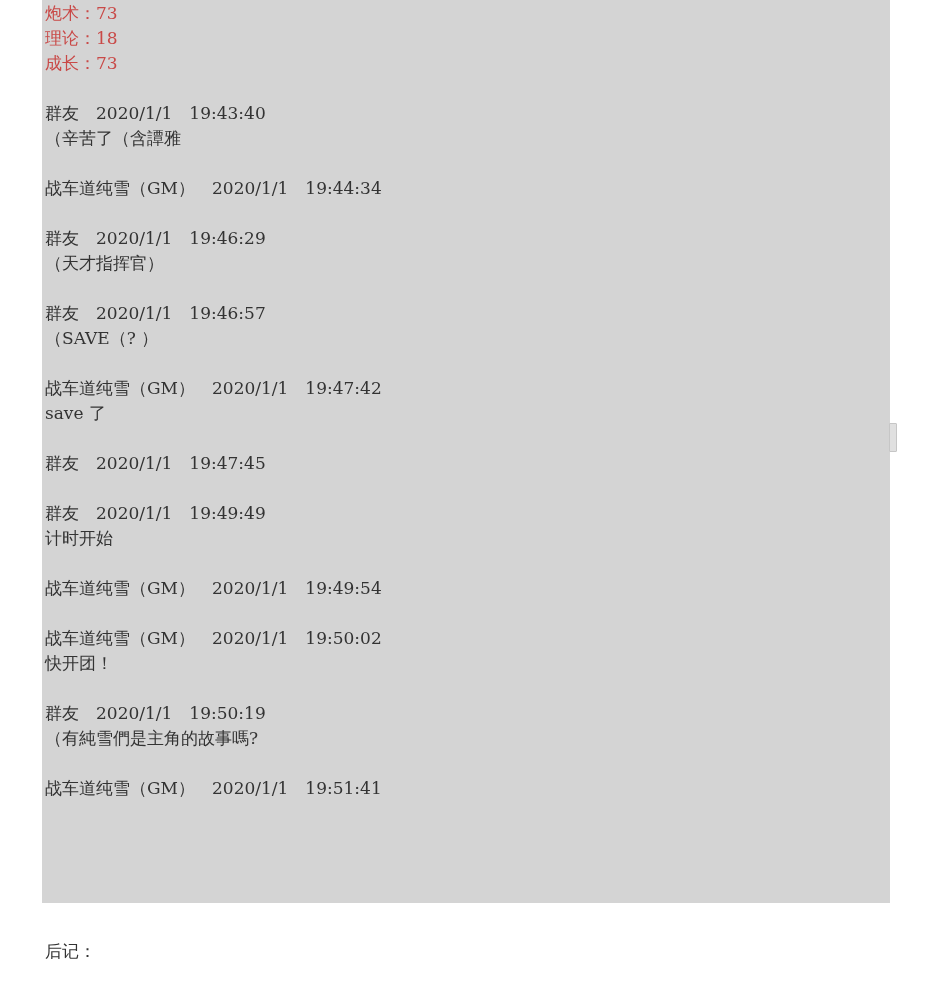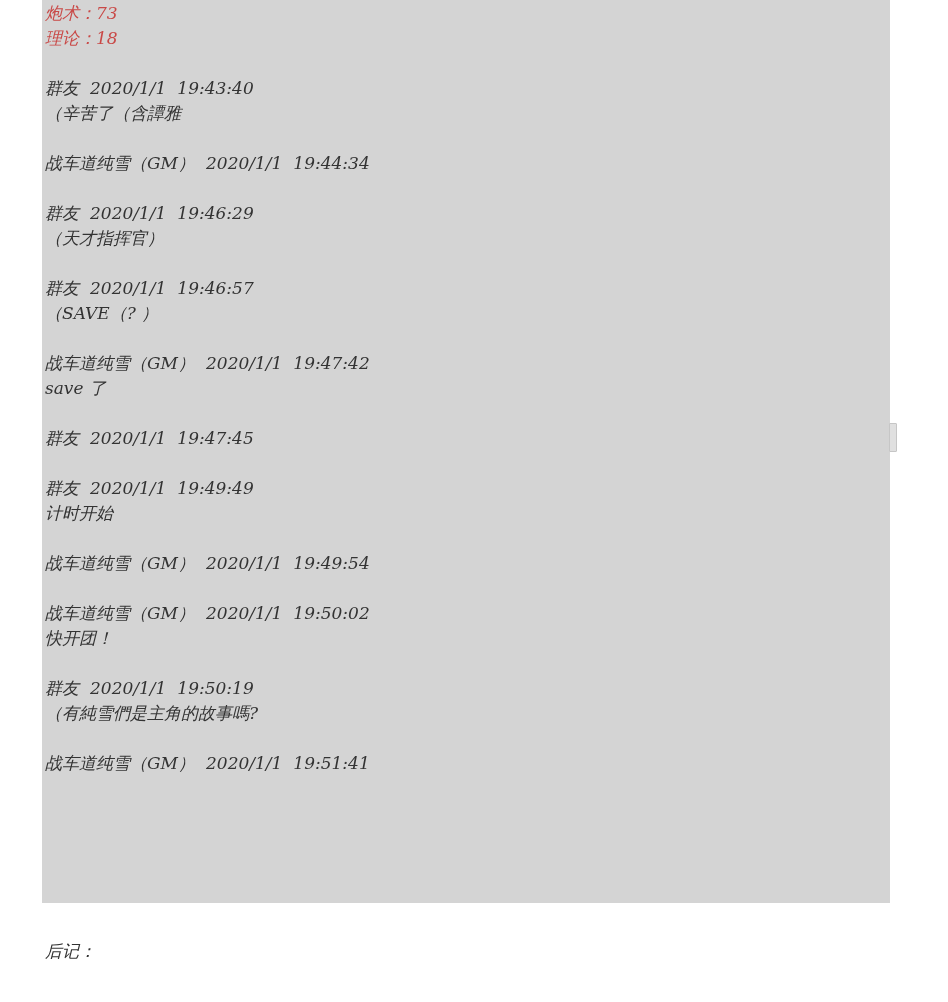--- a/index.html
+++ b/index.html
@@ -4,39 +4,39 @@
 <style>
   html, body { margin: 0; padding: 0; }
   body {
     width: 948px; height: 1002px;
     background: #ffffff;
     font-family: "DejaVu Serif", "Liberation Serif", serif;
     color: #333333;
     position: relative;
     overflow: hidden;
   }
-  .page { position: relative; width: 948px; height: 1002px; font-style: italic; }
+  .page { position: relative; width: 948px; height: 1002px; }
 
   .log-panel {
     position: absolute;
     left: 42px; top: 0;
     width: 848px; height: 903px;
     background: #d4d4d4;
     box-sizing: border-box;
     padding: 1px 0 0 3px;
     overflow: hidden;
     font-size: 17px;
     line-height: 25px;
   }
 
   .stats-block { color: #c94947; }
   .stat-line { height: 25px; white-space: pre; }
 
   .msg { margin-top: 25px; }
-  .msg-header { display: flex; column-gap: 11px; height: 25px; white-space: pre; }
+  .msg-header { display: flex; column-gap: 17px; height: 25px; white-space: pre; }
   .msg-text { height: 25px; white-space: pre; }
 
   .scroll-thumb {
     position: absolute;
     left: 889px; top: 423px;
     width: 8px; height: 29px;
     background: #e0e0e0;
     border: 1px solid #c6c6c6;
     border-radius: 1px;
     box-sizing: border-box;
@@ -53,20 +53,21 @@
 </head>
 <body>
 
 <div class="page">
 
   <div class="log-panel">
 
     <div class="stats-block">
       <div class="stat-line">炮术：73</div>
       <div class="stat-line">理论：18</div>
+      <div class="stat-line">成长：73</div>
     </div>
 
     <div class="msg">
       <div class="msg-header">
         <span>群友</span>
         <span>2020/1/1</span>
         <span>19:43:40</span>
       </div>
       <div class="msg-text">（辛苦了（含譚雅</div>
     </div>

